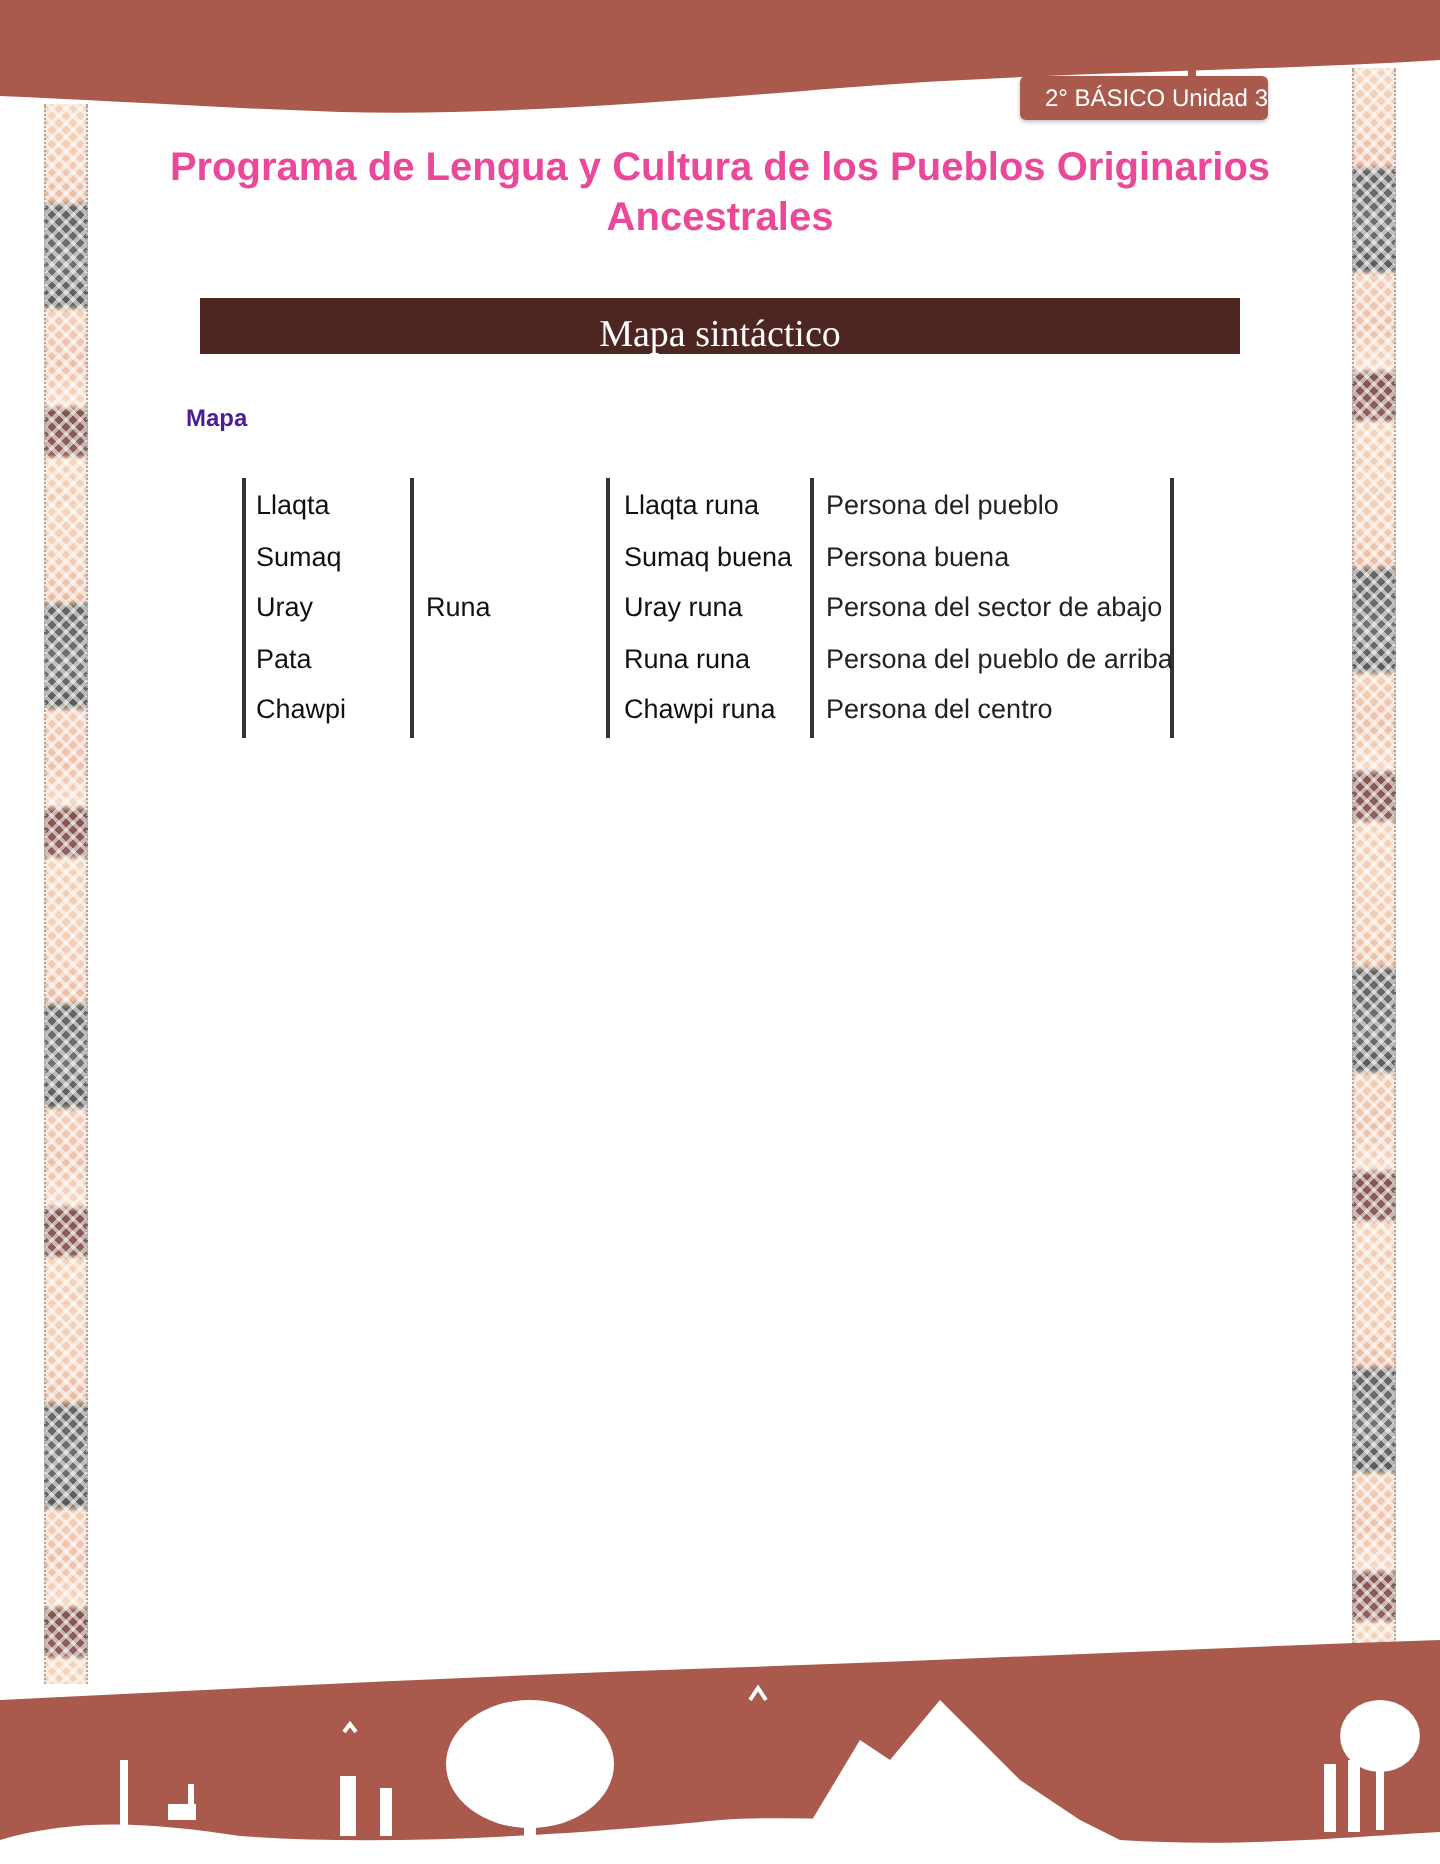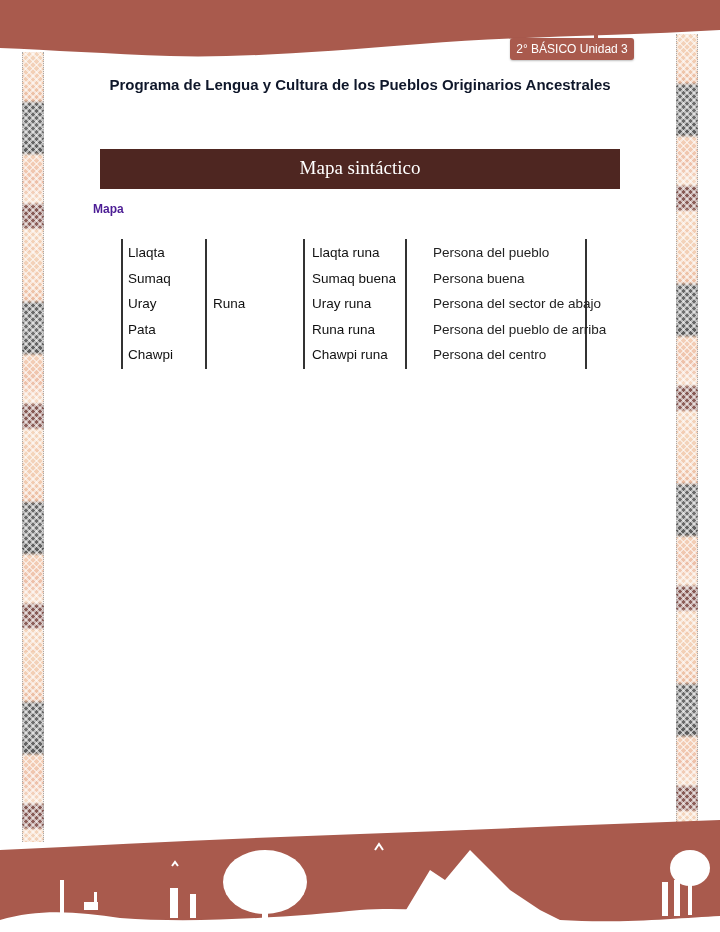--- a/index.html
+++ b/index.html
@@ -27,40 +27,40 @@
   }
   .border-left { left: 22px; top: 52px; height: 790px; }
   .border-right { left: 676px; top: 34px; height: 790px; }
   .unit-tab-stem {
     position: absolute; left: 594px; top: 26px; width: 4px; height: 14px;
     background: #a95a4d; z-index: 2;
   }
   .unit-tab {
     position: absolute; left: 510px; top: 38px; width: 124px; height: 22px;
     background: #a95a4d; color: #fff; border-radius: 3px;
-    font-size: 12px; line-height: 22px; text-align: center; z-index: 2;
+    font-size: 12px; line-height: 22px; text-align: right; z-index: 2;
     box-shadow: 0 1px 2px rgba(0,0,0,0.25);
   }
   .header-titles {
     position: absolute; left: 60px; top: 72px; width: 600px; text-align: center;
-    font-weight: bold; font-size: 15px; color: #0f172a; line-height: 25px; z-index: 2;
+    font-weight: bold; font-size: 20px; color: #ec4899; line-height: 25px; z-index: 2;
   }
   .section-banner {
-    position: absolute; left: 100px; top: 149px; width: 520px; height: 40px;
+    position: absolute; left: 100px; top: 149px; width: 520px; height: 28px;
     background: #4e2621; color: #fff; text-align: center;
     font-family: "Liberation Serif", serif; font-size: 19px; line-height: 38px; z-index: 2;
   }
   .map-label {
     position: absolute; left: 93px; top: 202px; font-weight: bold; font-size: 12px; color: #4c1d95; z-index: 2;
   }
   .map-table { position: absolute; left: 0; top: 0; z-index: 2; }
   .vline { position: absolute; top: 239px; height: 130px; width: 2px; background: #333; }
   .cell { position: absolute; font-size: 13.5px; color: #111; white-space: nowrap; }
   .cell.bold { font-weight: normal; }
-  .cell.light { color: #222; margin-left: 20px; }
+  .cell.light { color: #222; }
 </style>
 </head>
 <body>
 
 <svg class="top-wave" viewBox="0 0 720 80" preserveAspectRatio="none">
   <path d="M0,0 H720 V30 C620,36 520,36 420,44 C320,52 240,58 170,56 C110,54 50,50 0,48 Z" fill="#a95a4d"></path>
 </svg>
 
 <div class="border-strip border-left"></div>
 <div class="border-strip border-right"></div>

